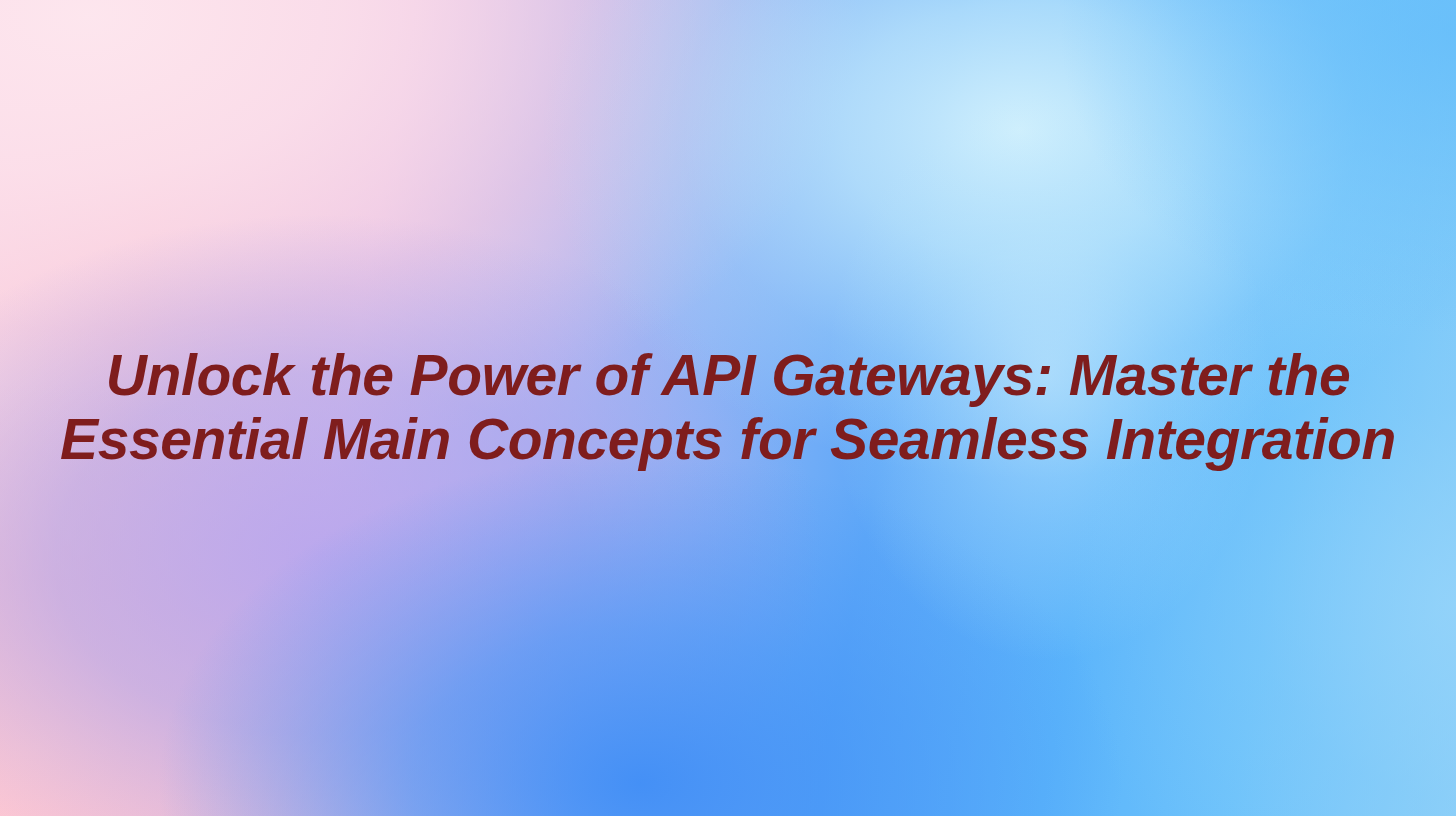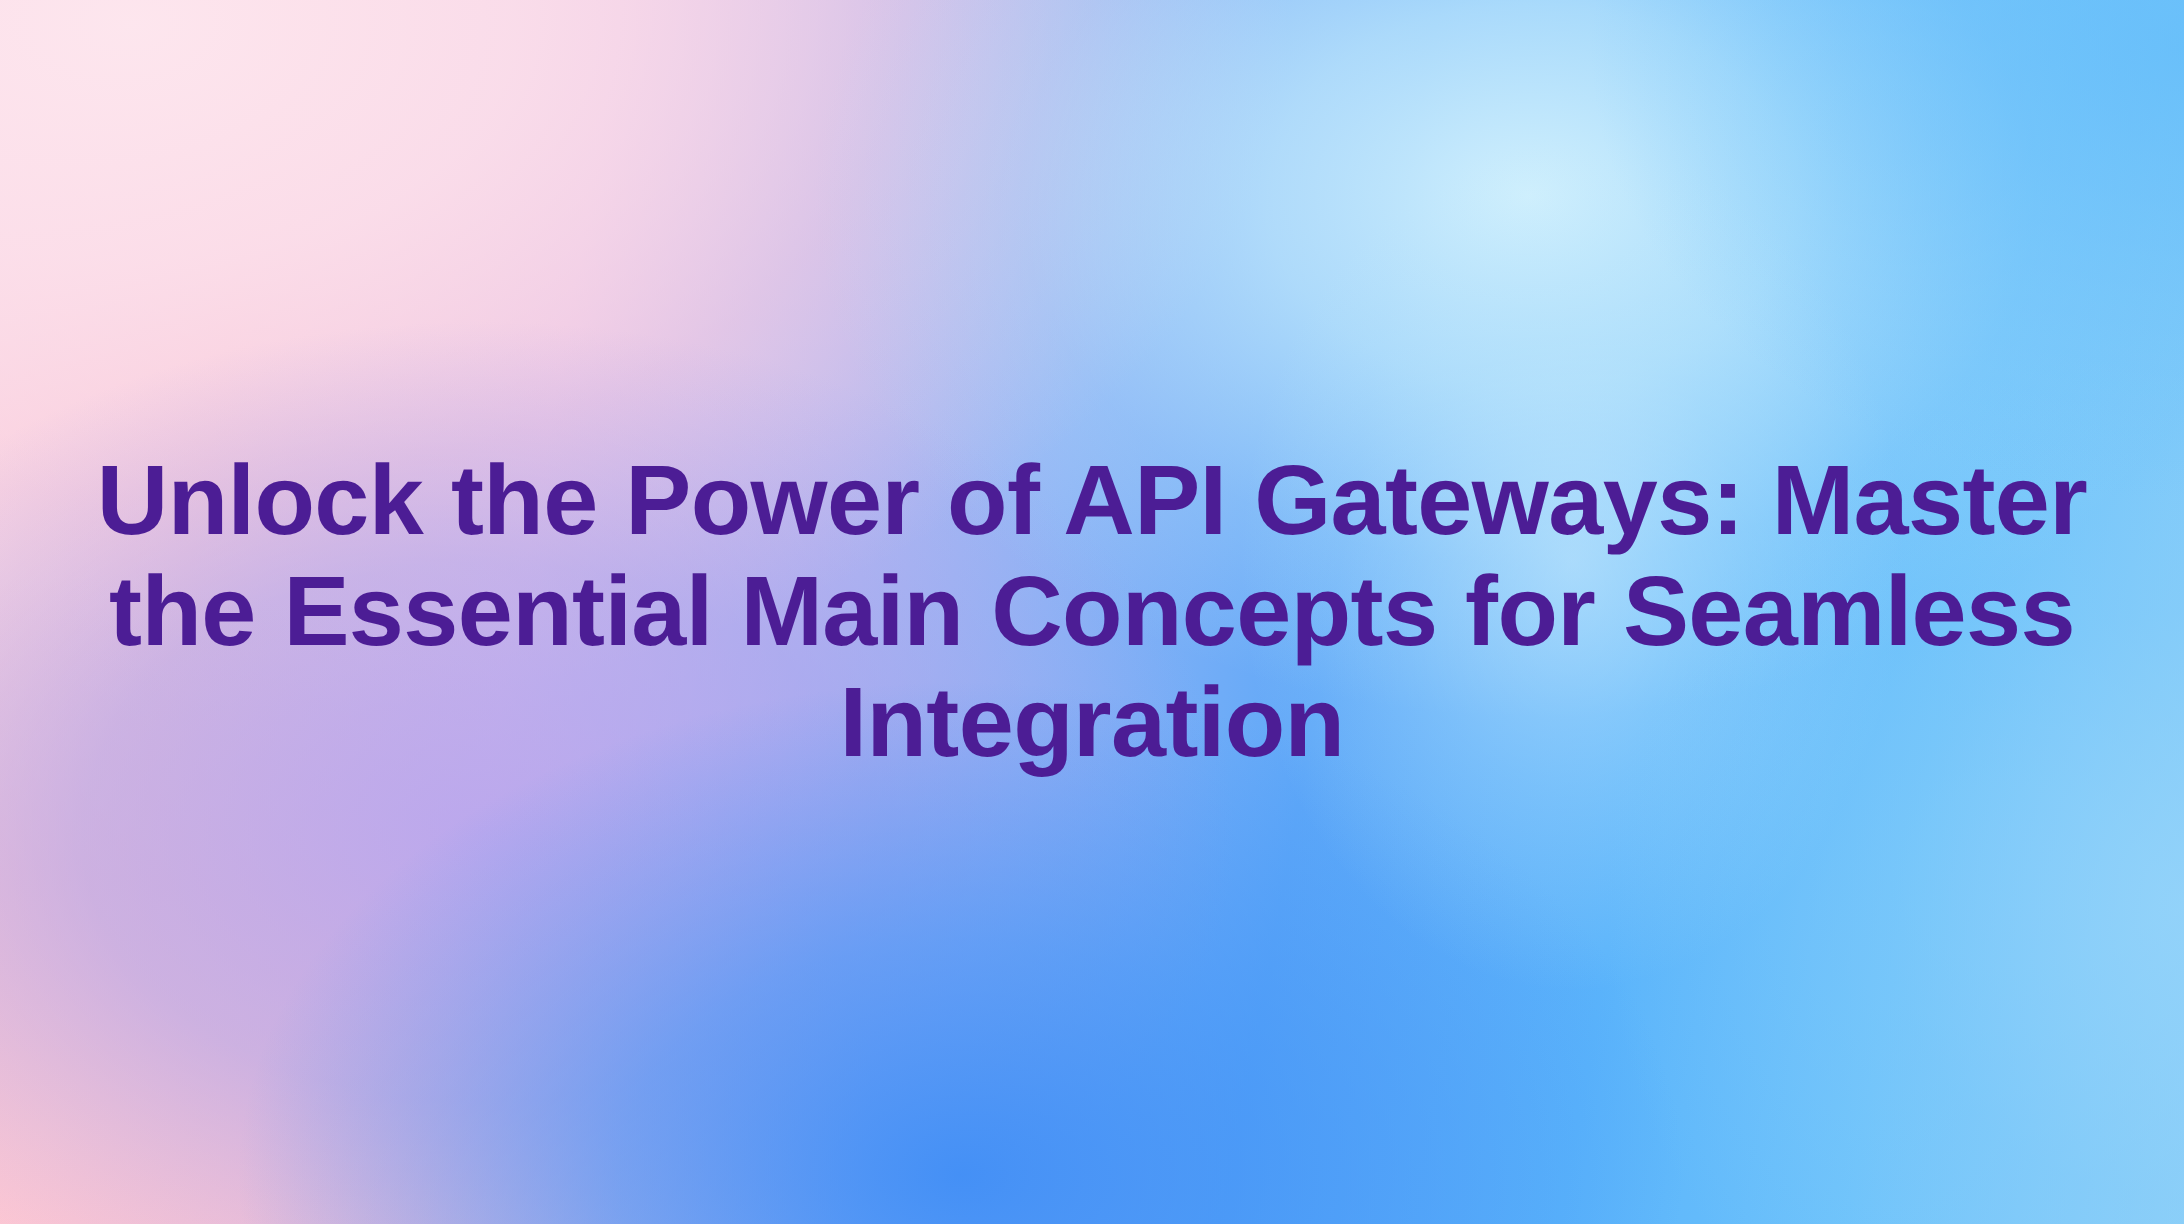--- a/index.html
+++ b/index.html
@@ -140,28 +140,29 @@
     justify-content: center;
     padding: 0 14px;
     box-sizing: border-box;
   }
 
   #headline {
     position: relative;
     width: 100%;
     margin: 0;
     text-align: center;
-    color: #4c1d95;
+    color: #7f1d1d;
     font-family: "Liberation Sans", "DejaVu Sans", sans-serif;
     font-weight: 700;
-    font-size: 66px;
+    font-size: 57px;
     line-height: 1.12;
     letter-spacing: -0.4px;
     white-space: normal;
     word-spacing: 0.5px;
+    font-style: italic;
   }
 </style>
 </head>
 <body>
 
 <div id="hero-banner">
 
   <div class="mesh mesh-base"></div>
   <div class="mesh mesh-blob-pink-tl"></div>
   <div class="mesh mesh-blob-pink-bl"></div>

